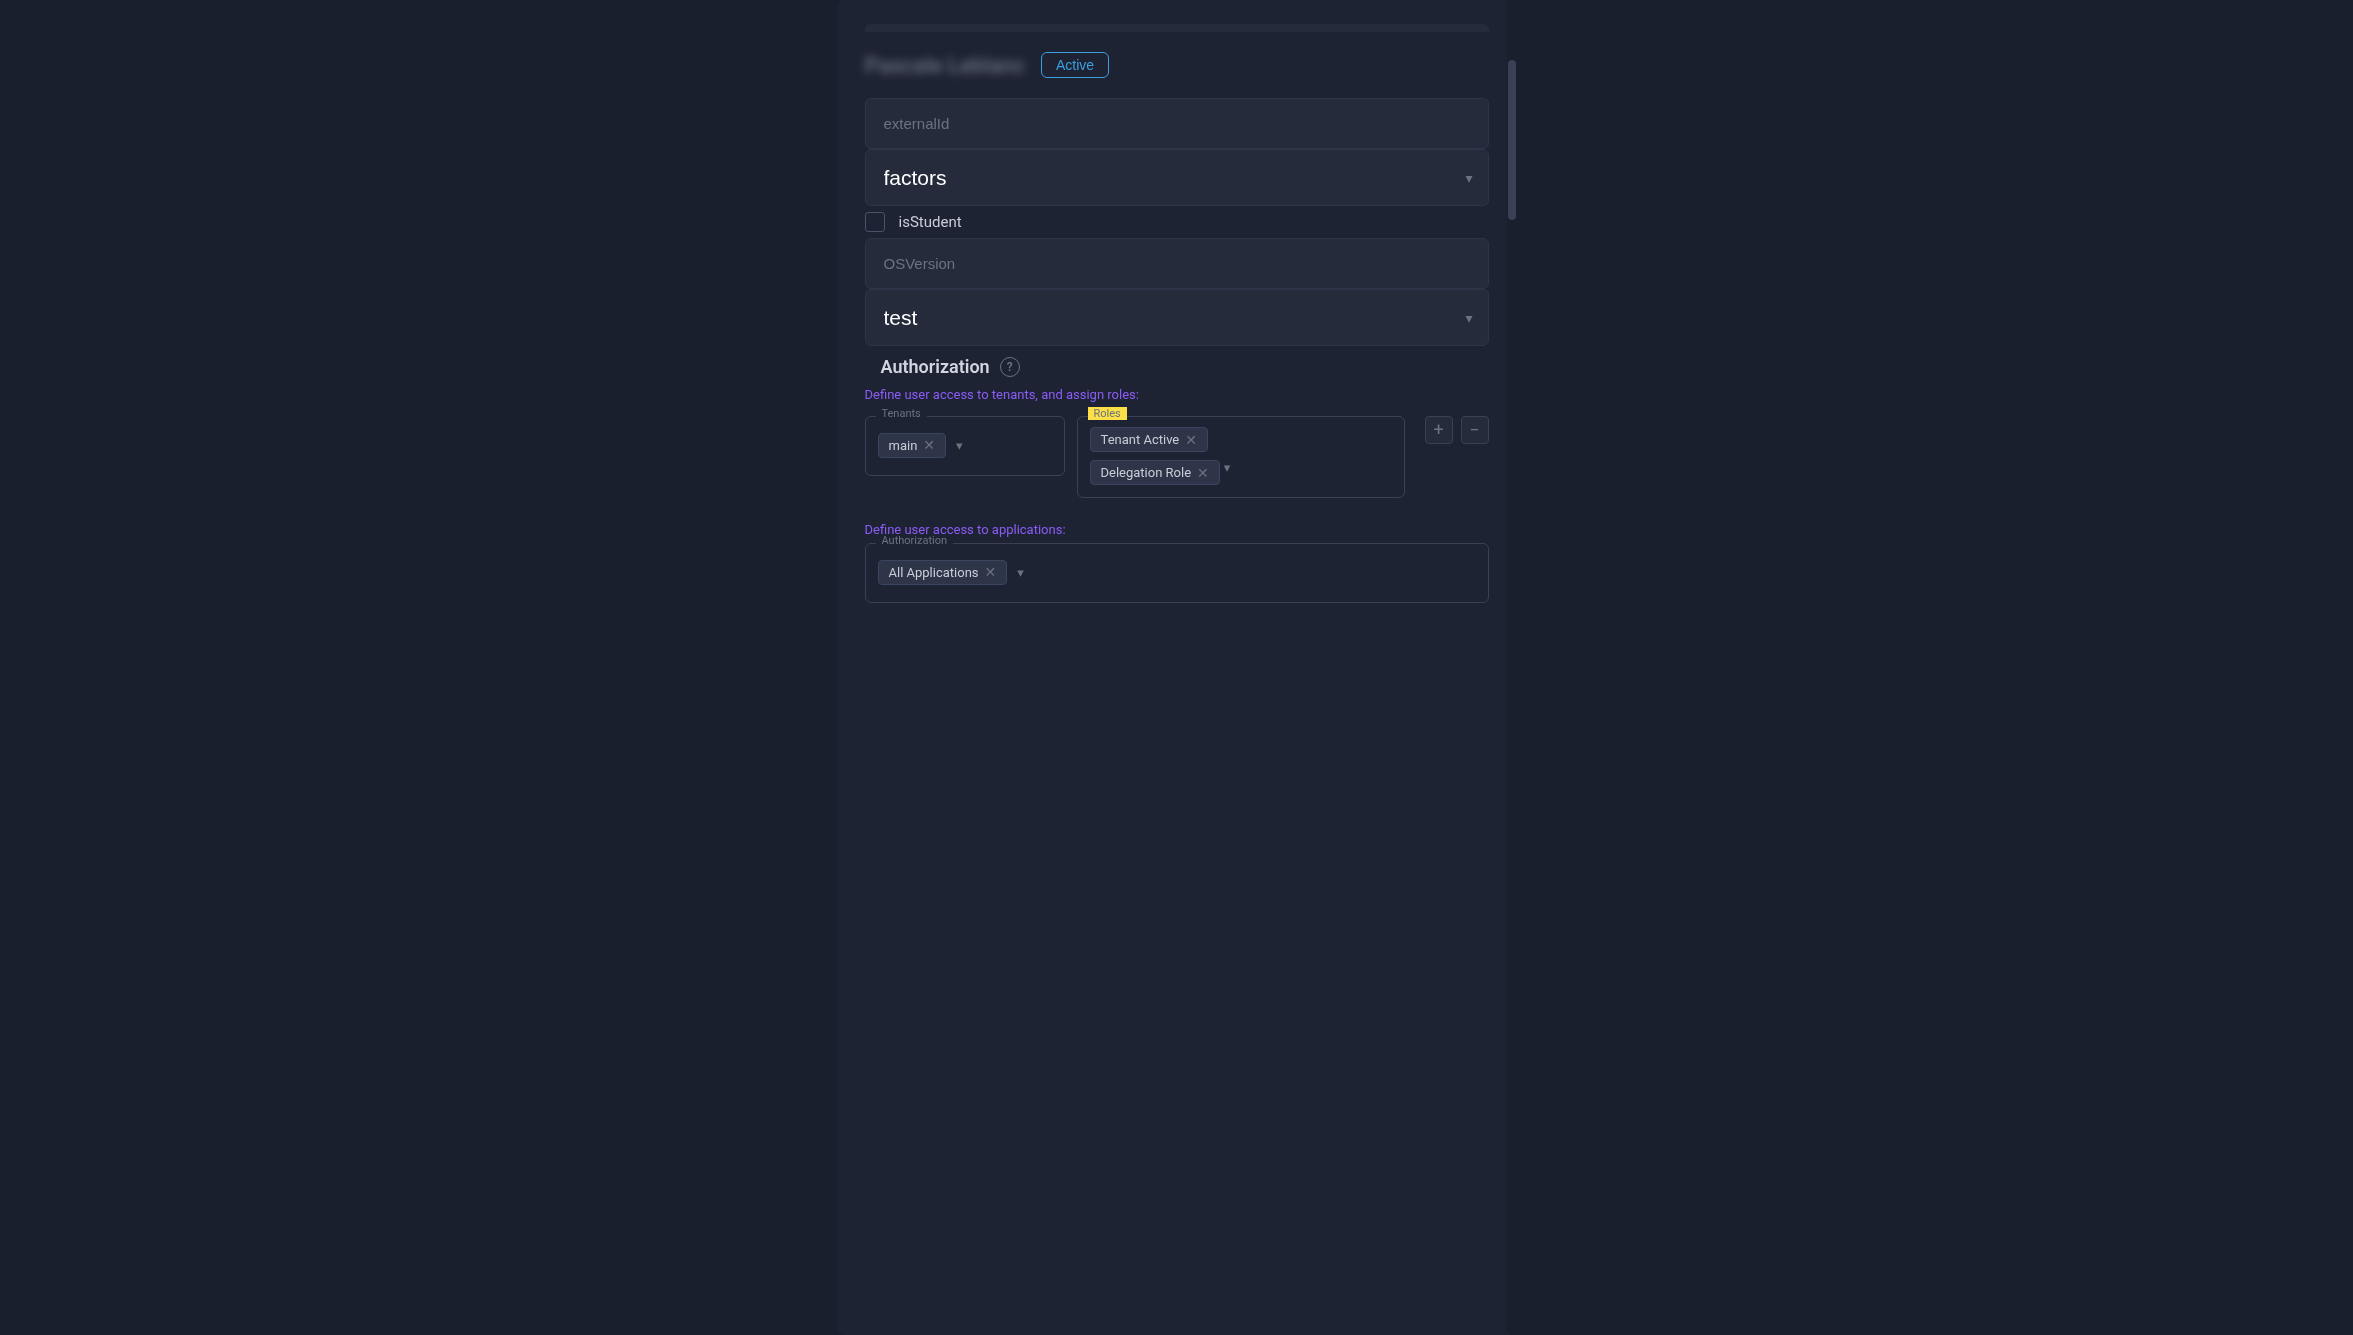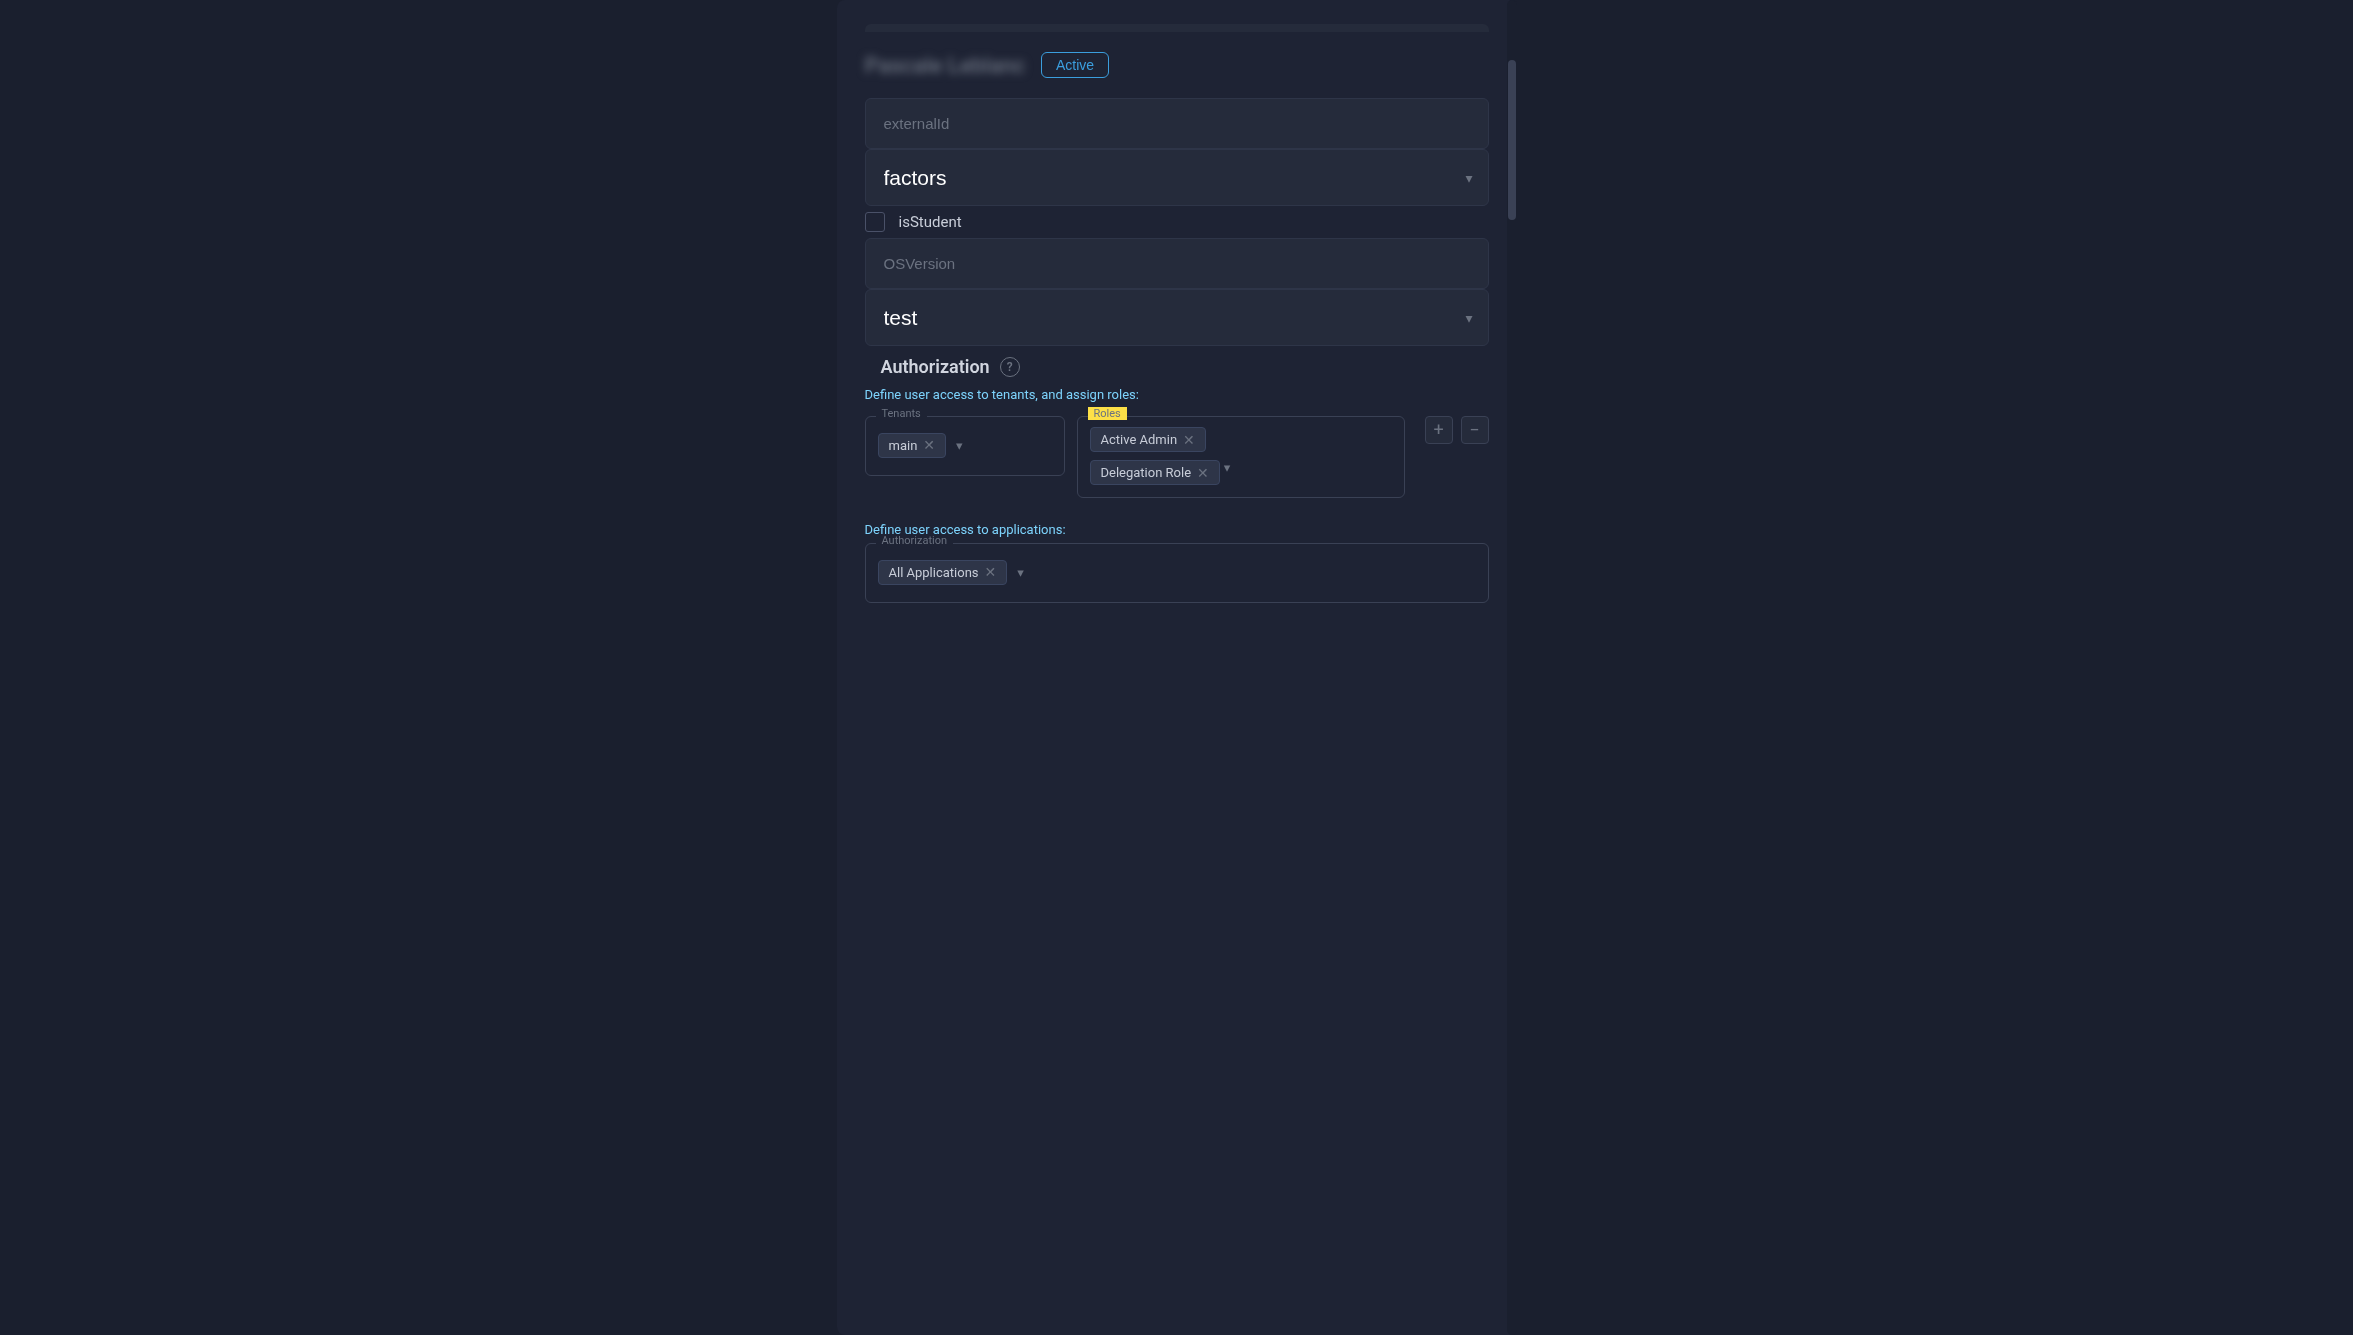--- a/index.html
+++ b/index.html
@@ -150,21 +150,21 @@
       align-items: center;
       justify-content: center;
       font-size: 12px;
       color: #6b7280;
       cursor: pointer;
       flex-shrink: 0;
     }
 
     .section-subtitle {
       font-size: 13px;
-      color: #7dd3fc;
+      color: #8b5cf6;
       margin-top: 4px;
     }
 
     .authorization-section {
       display: flex;
       flex-direction: column;
       gap: 6px;
     }
 
     .tenants-roles-row {
@@ -390,21 +390,21 @@
             </div>
           </div>
 
           <div class="roles-box">
             <div class="roles-fieldset">
               <span class="roles-legend">Roles</span>
               <div class="roles-content">
 
                 <div class="role-tag-row">
                   <div class="tag">
-                    <span>Active Admin</span>
+                    <span>Tenant Active</span>
                     <span class="tag-remove">✕</span>
                   </div>
                 </div>
 
                 <div class="role-tag-row">
                   <div class="role-dropdown-wrapper">
                     <div class="tag">
                       <span>Delegation Role</span>
                       <span class="tag-remove">✕</span>
                     </div>

